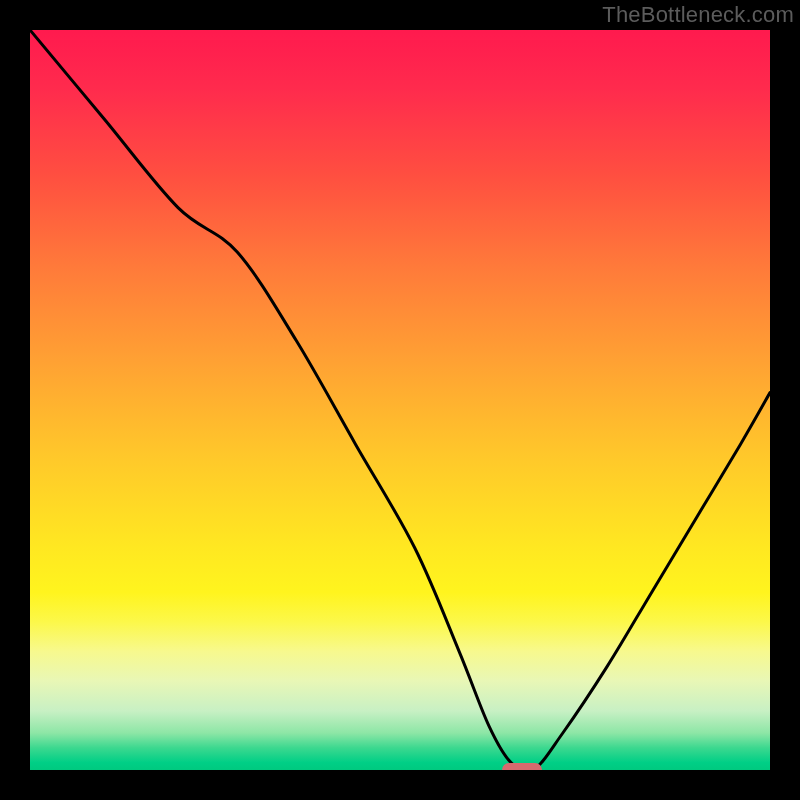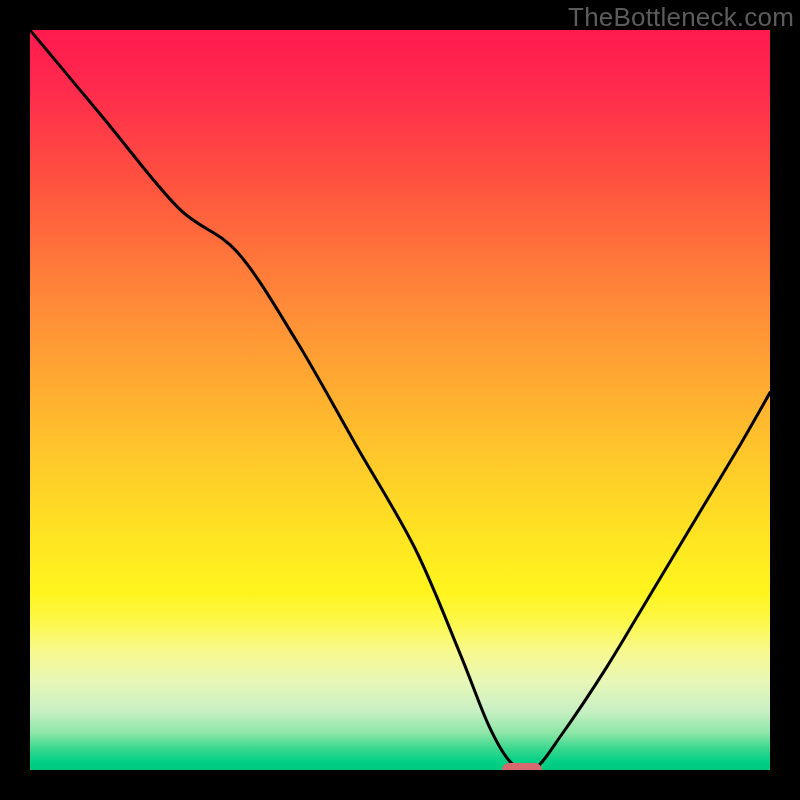--- a/index.html
+++ b/index.html
@@ -15,21 +15,21 @@
     position: relative;
     width: 800px;
     height: 800px;
     background: #000;
   }
   .watermark {
     position: absolute;
     top: 2px;
     right: 6px;
     color: #5c5c5c;
-    font-size: 26px;
+    font-size: 22px;
     font-weight: 500;
     letter-spacing: 0.2px;
     z-index: 10;
   }
   .plot-area {
     position: absolute;
     left: 30px;
     top: 30px;
     width: 740px;
     height: 740px;

